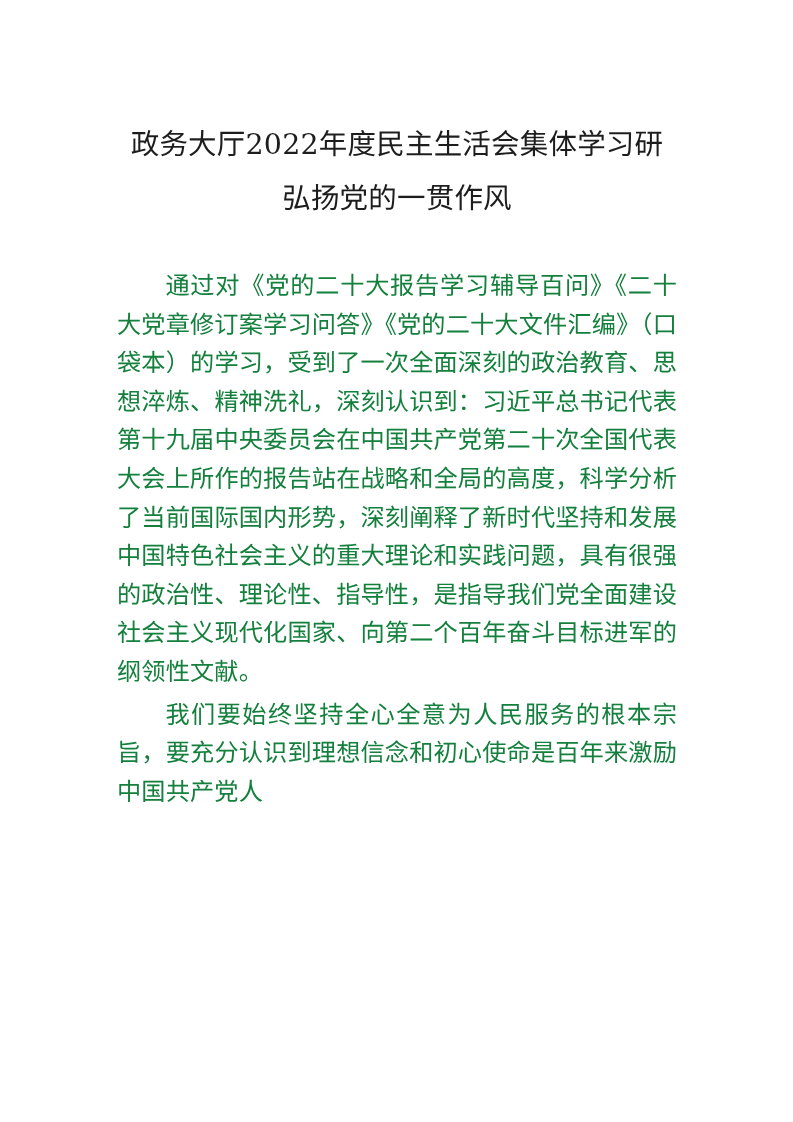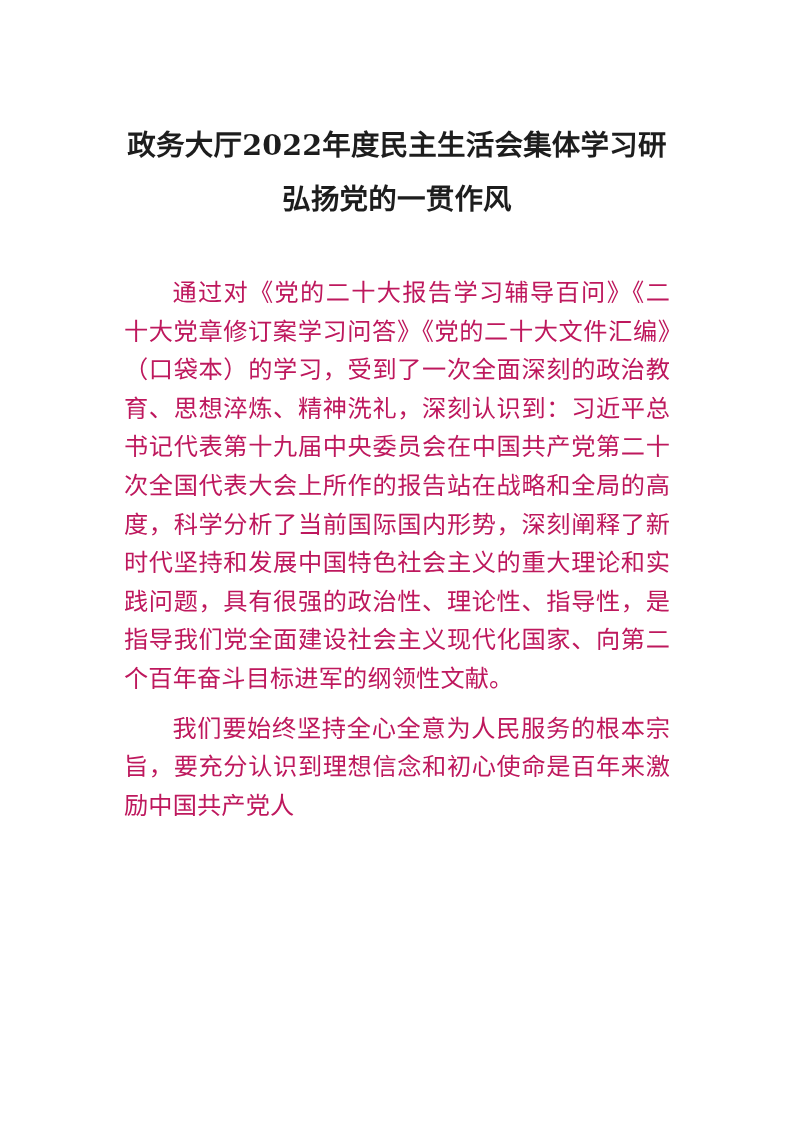--- a/index.html
+++ b/index.html
@@ -27,41 +27,41 @@
     left: 113px;
     top: 118px;
     width: 568px;
   }
 
   .doc-title {
     margin: 0;
     padding: 0;
     font-size: 28.5px;
     line-height: 54px;
-    font-weight: 700;
+    font-weight: 400;
     text-align: center;
     letter-spacing: 0.2px;
     color: #1d1d1d;
     word-break: break-all;
   }
 
   .title-spacer {
     height: 37px;
   }
 
   .para {
-    margin: 11px;
+    margin: 4px;
     padding: 0;
     font-size: 24.2px;
     line-height: 38.6px;
     text-align: justify;
     text-justify: inter-ideograph;
     text-indent: 2em;
     letter-spacing: 0.15px;
-    color: #be185d;
+    color: #15803d;
     word-break: break-all;
     hyphens: none;
   }
 
   
   .para.clipped {
     overflow: hidden;
   }
 </style>
 </head>

